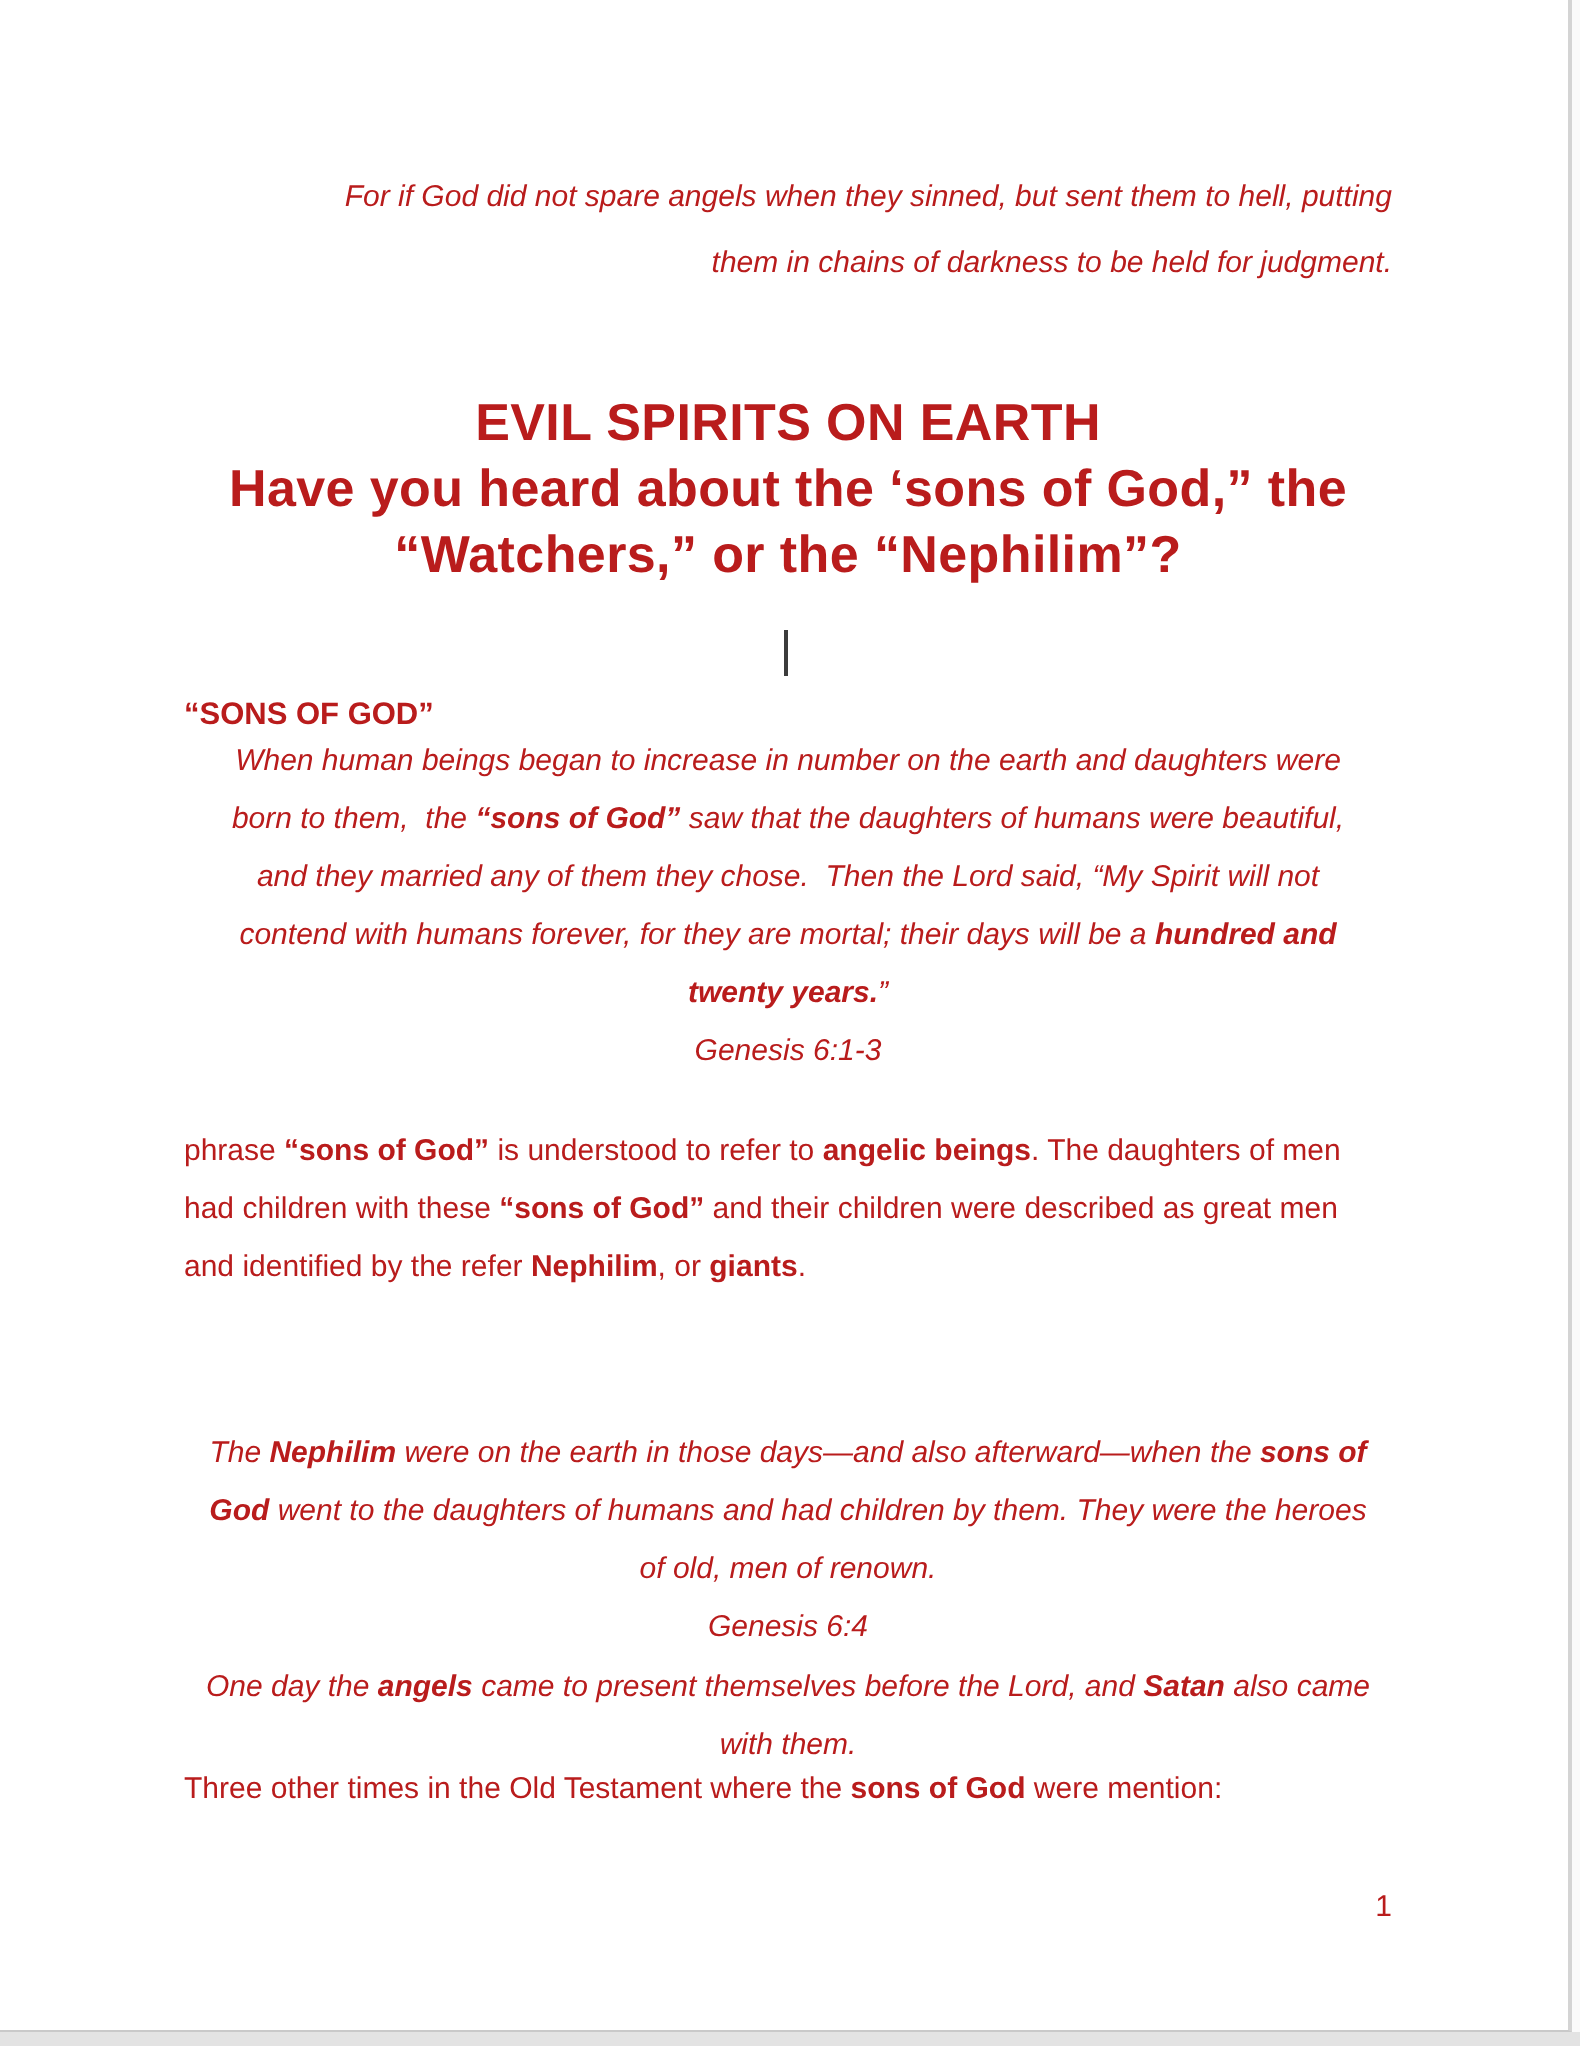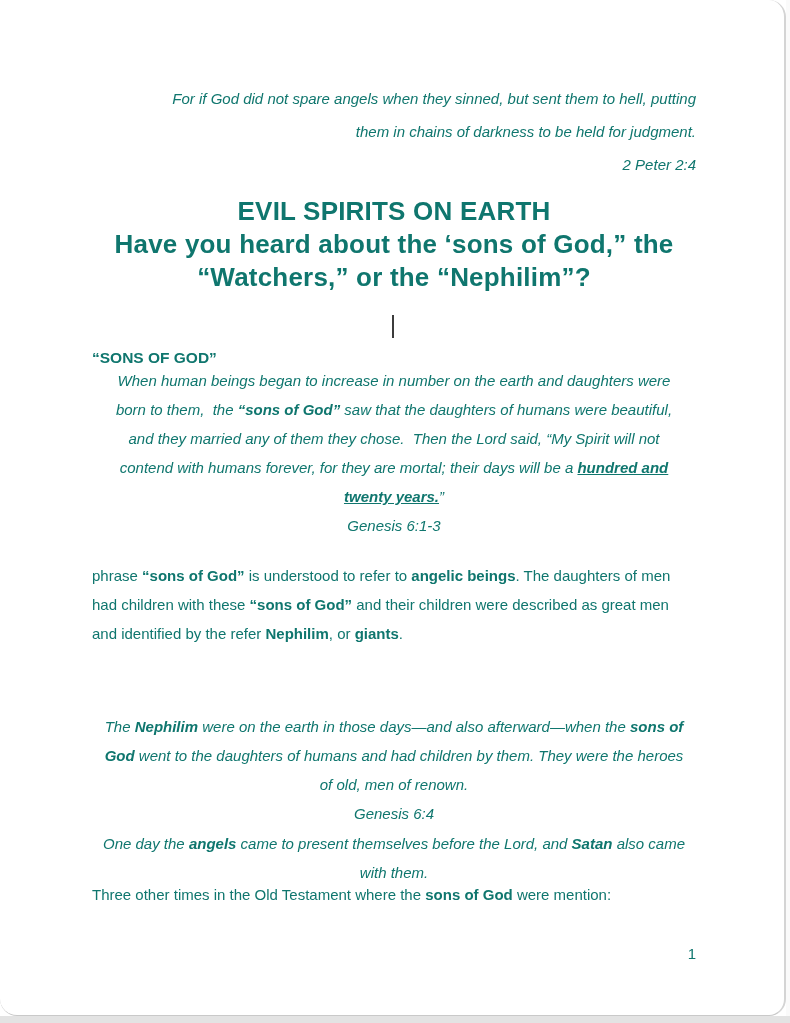--- a/index.html
+++ b/index.html
@@ -17,23 +17,22 @@
   }
   .page {
     position: absolute;
     left: 0;
     top: 0;
     width: 784px;
     height: 1015px;
     background: #ffffff;
     border-right: 2px solid #d4d4d4;
     border-bottom: 1px solid #c9c9c9;
-    color: #0f766e;
+    color: #b91c1c;
     font-size: 15px;
-    border-radius: 17px;
   }
   .desk {
     position: absolute;
     left: 0;
     top: 1016px;
     width: 790px;
     height: 7px;
     background: #e3e3e3;
   }
   .edge-gutter {
@@ -44,21 +43,21 @@
     height: 1016px;
     background: #fafafa;
   }
   .block {
     position: absolute;
     left: 92px;
     right: 88px;
   }
   .line { white-space: pre; }
   .b { font-weight: bold; }
-  .u { text-decoration: underline; }
+  .u { }
   .italic { font-style: italic; }
   .center { text-align: center; }
   .right { text-align: right; }
   .left { text-align: left; }
 
   .epigraph { top: 82px; line-height: 33px; }
   .doc-title {
     top: 195px;
     font-weight: bold;
     font-size: 26px;
@@ -90,21 +89,20 @@
 <body>
 
 <div class="viewport">
   <div class="page">
 
     <div class="block epigraph italic right">
       <div>
           <div class="line"><span>For if God did not spare angels when they sinned, but sent them to hell, putting</span></div>
           <div class="line"><span>them in chains of darkness to be held for judgment.</span></div>
         </div>
-      <div class="line">2 Peter 2:4</div>
     </div>
 
     <div class="block doc-title center">
         <div class="line"><span>EVIL SPIRITS ON EARTH</span></div>
         <div class="line"><span>Have you heard about the ‘sons of God,” the</span></div>
         <div class="line"><span>“Watchers,” or the “Nephilim”?</span></div>
       </div>
 
     <div class="caret"></div>
 

